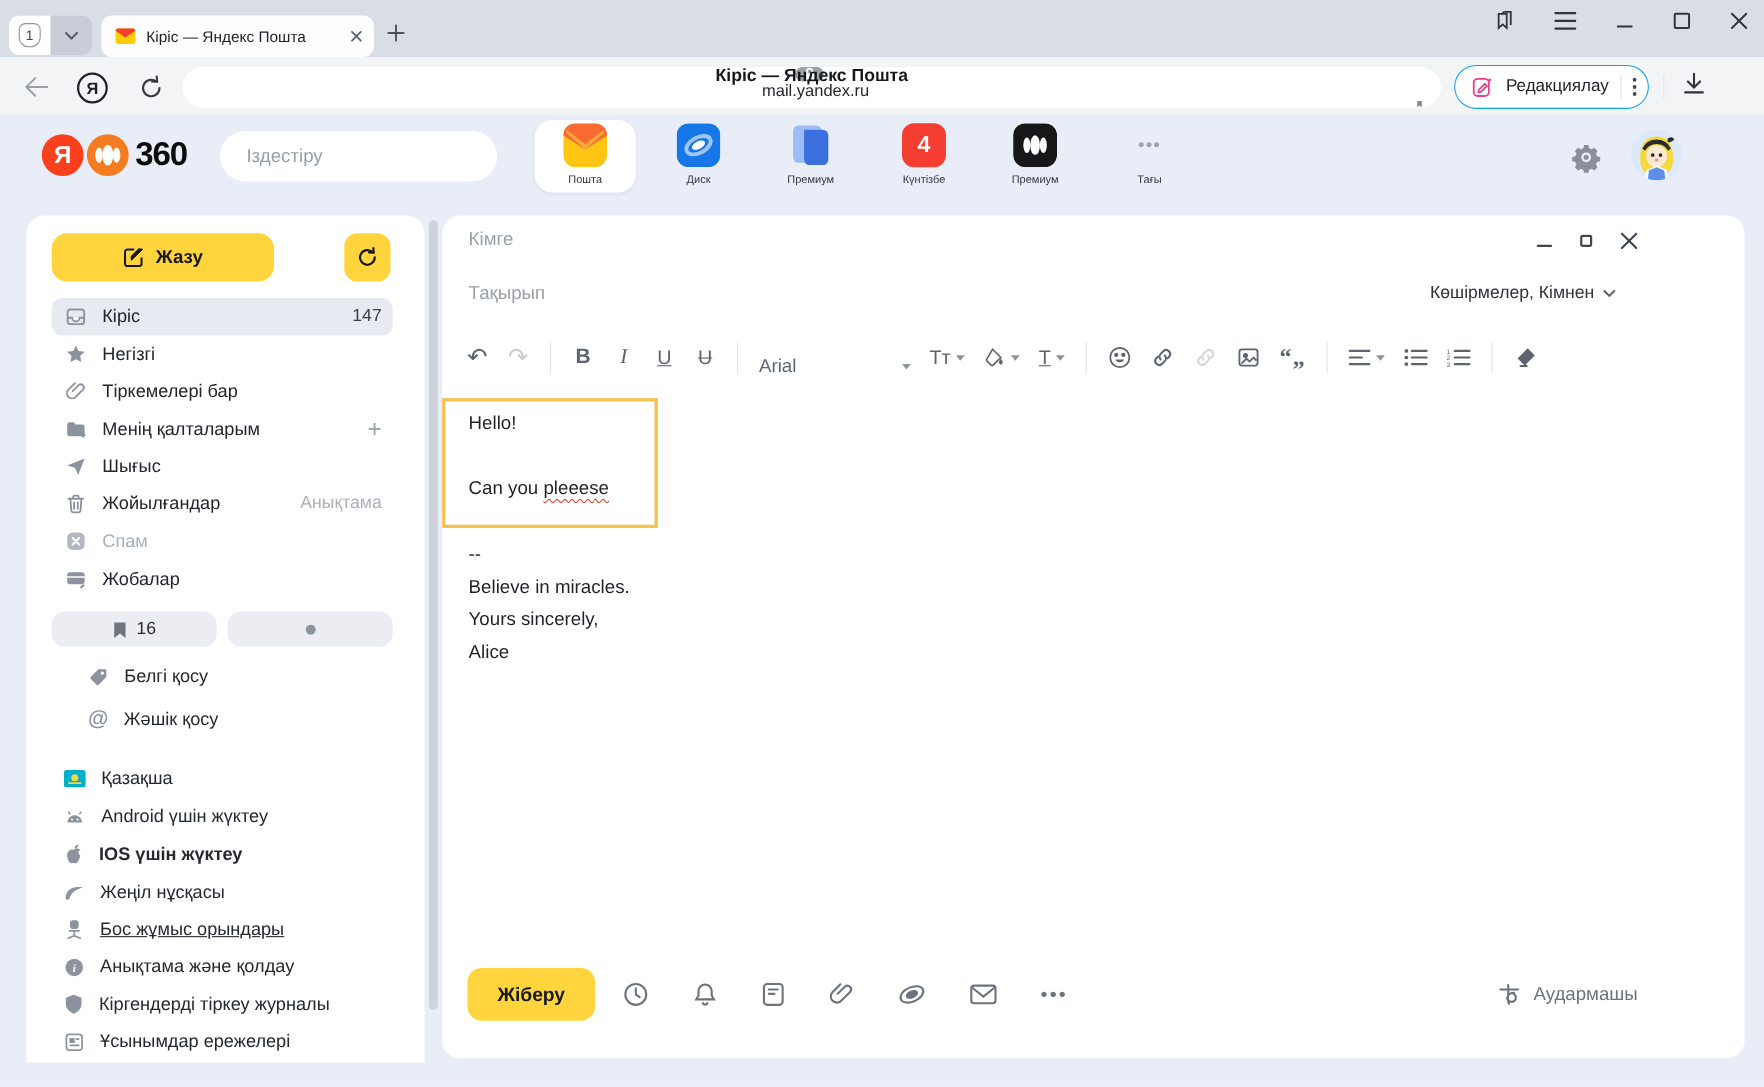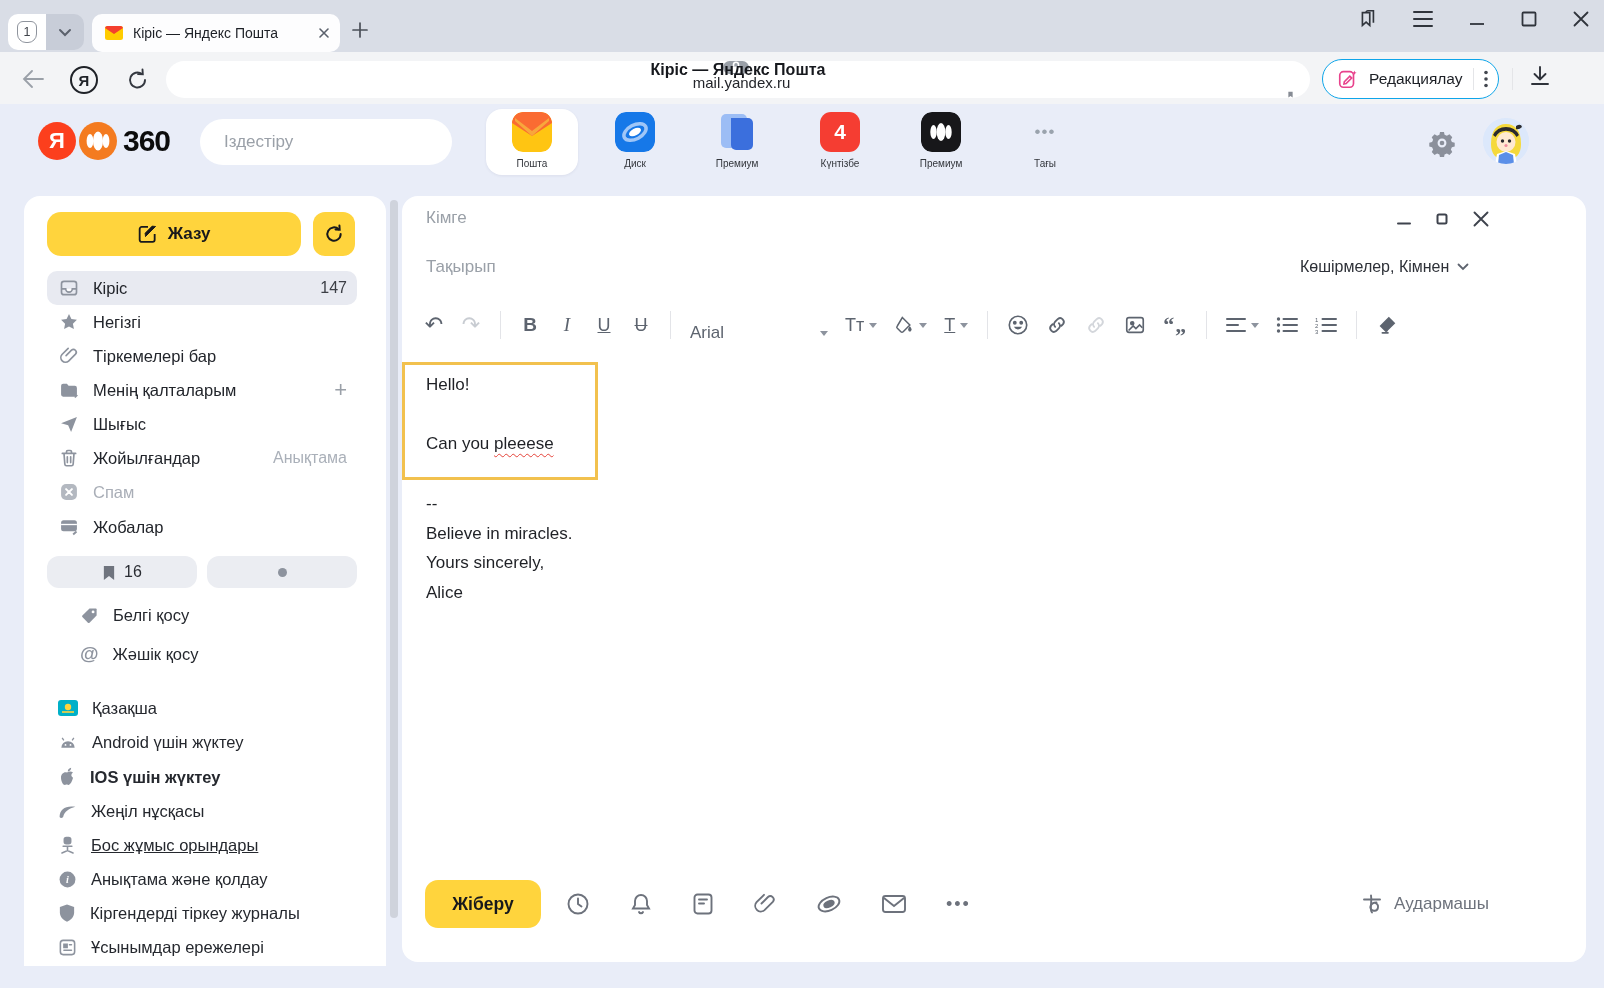--- a/index.html
+++ b/index.html
@@ -46,21 +46,21 @@
   .appic { width:40px; height:40px; border-radius:11px; position:relative; overflow:hidden; }
   #gear-wrap { left:1428px; top:129px; }
   #avatar { left:1483px; top:118px; width:46px; height:46px; border-radius:50%; overflow:hidden; background:#dce8fb; }
 
   
   #sidebar-panel { left:24px; top:196px; width:362px; height:770px; background:#fff; border-radius:16px 16px 0 0; }
   #compose-panel { left:402px; top:196px; width:1184px; height:766px; background:#fff; border-radius:16px; }
   #page-scrollbar { left:390px; top:200px; width:8px; height:718px; background:#cfd3dc; border-radius:4px; }
 
   
-  #compose-btn { left:47px; top:212px; width:254px; height:44px; background:#ffd43d; border-radius:14px; display:flex; align-items:center; justify-content:center; gap:10px; font-size:17px; font-weight:700; color:#17181c; cursor:pointer; }
+  #compose-btn { left:47px; top:212px; width:202px; height:44px; background:#ffd43d; border-radius:14px; display:flex; align-items:center; justify-content:center; gap:10px; font-size:17px; font-weight:700; color:#17181c; cursor:pointer; }
   #refresh-btn { left:313px; top:212px; width:42px; height:44px; background:#ffd43d; border-radius:12px; display:flex; align-items:center; justify-content:center; cursor:pointer; }
   .srow { position:absolute; left:47px; width:310px; height:34px; display:flex; align-items:center; gap:14px; padding:0 10px 0 12px; font-size:16.5px; color:#22252b; }
   .srow.active { background:#e8eaf1; border-radius:10px; }
   .srow .grow { flex:1; }
   .scount { font-size:16px; color:#3c3f46; }
   .saction { font-size:16px; color:#aab0b9; }
   .splus { font-size:22px; color:#9aa0a8; font-weight:400; }
   .muted { color:#a9aeb7; }
   .icg { color:#8d939e; flex:none; display:flex; }
   .pill { position:absolute; top:556px; height:32px; background:#ebedf2; border-radius:12px; display:flex; align-items:center; justify-content:center; gap:8px; font-size:16px; color:#2a2d33; }

